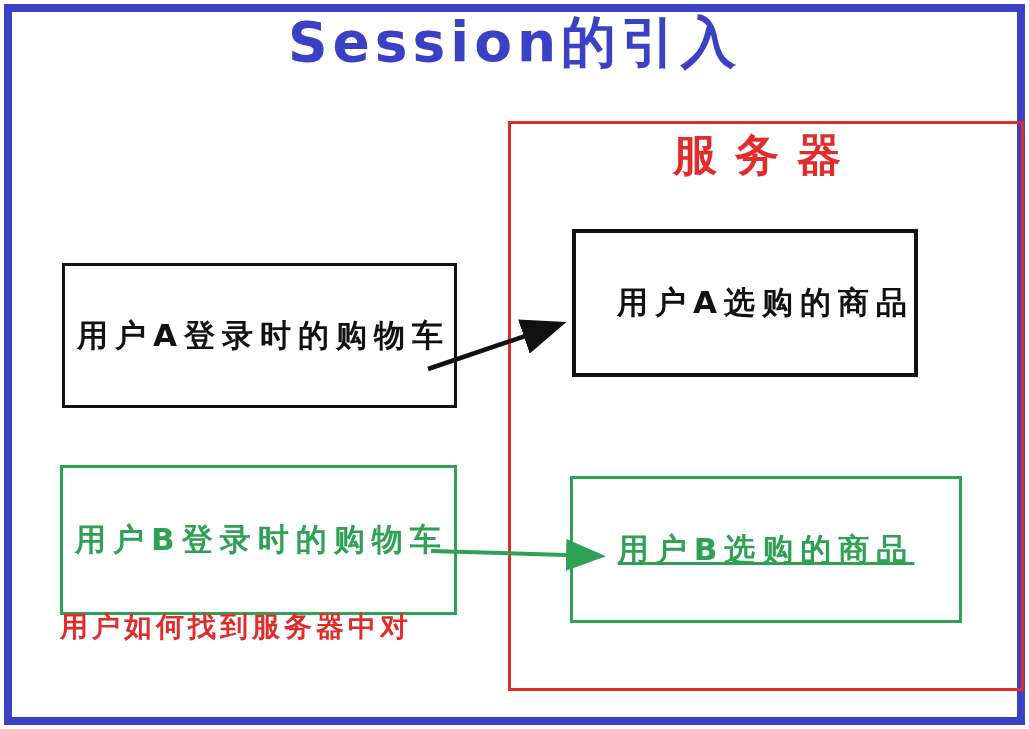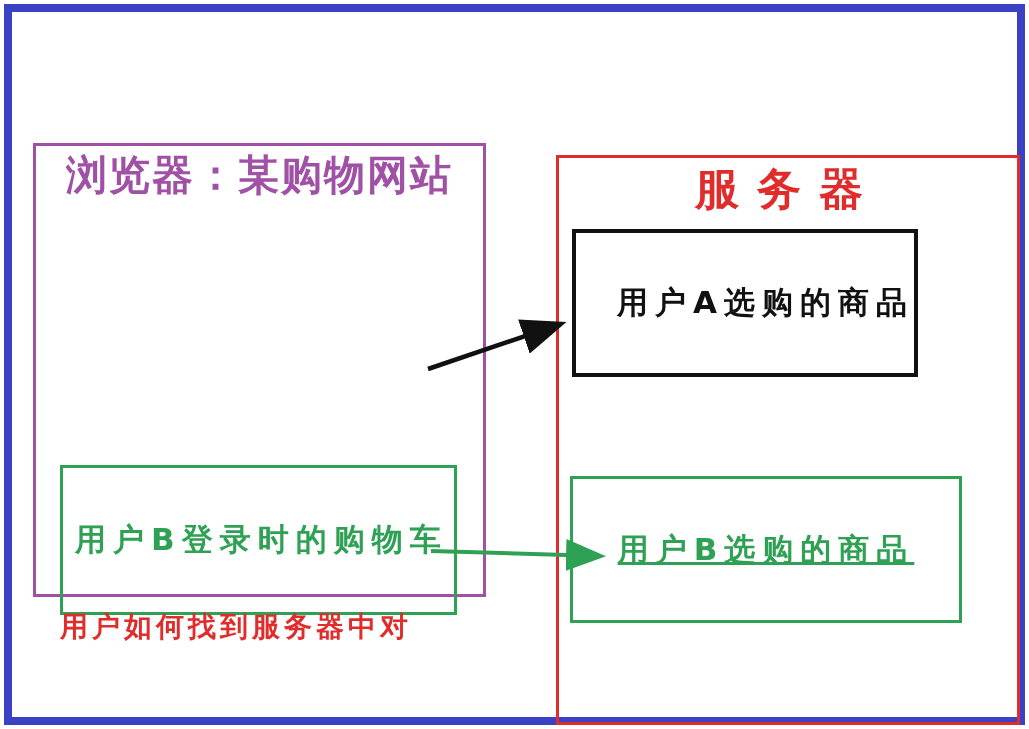--- a/index.html
+++ b/index.html
@@ -33,23 +33,22 @@
   .browser-label{
     position:absolute;left:0;top:2px;width:100%;
     text-align:center;
     font-size:41px;
     font-weight:bold;
     letter-spacing:2px;
     color:#a050a5;
     white-space:nowrap;
   }
   .server-panel{
-    left:556px;top:121px;width:464px;height:570px;
+    left:508px;top:121px;width:516px;height:570px;
     border:3px solid #e12c2c;
-    margin-top:34px;
   }
   .server-label{
     position:absolute;left:0;top:2px;width:100%;
     text-align:center;
     font-size:44px;
     font-weight:bold;
     letter-spacing:18px;
     color:#e12c2c;
     white-space:nowrap;
   }
@@ -98,29 +97,30 @@
     pointer-events:none;
   }
 </style>
 </head>
 <body>
 
 <div id="canvas">
 
   <div class="frame"></div>
 
+  <div class="main-title">Session的引入</div>
 
-  <div class="panel browser-panel">
-    <div class="browser-label">浏览器：某购物网站</div>
-  </div>
 
   <div class="panel server-panel">
     <div class="server-label">服务器</div>
   </div>
 
+  <div class="node cart-a">
+    <span>用户A登录时的购物车</span>
+  </div>
 
   <div class="node cart-b">
     <span>用户B登录时的购物车</span>
   </div>
 
   <div class="node prod-a">
     <span>用户A选购的商品</span>
   </div>
 
   <div class="node prod-b">

